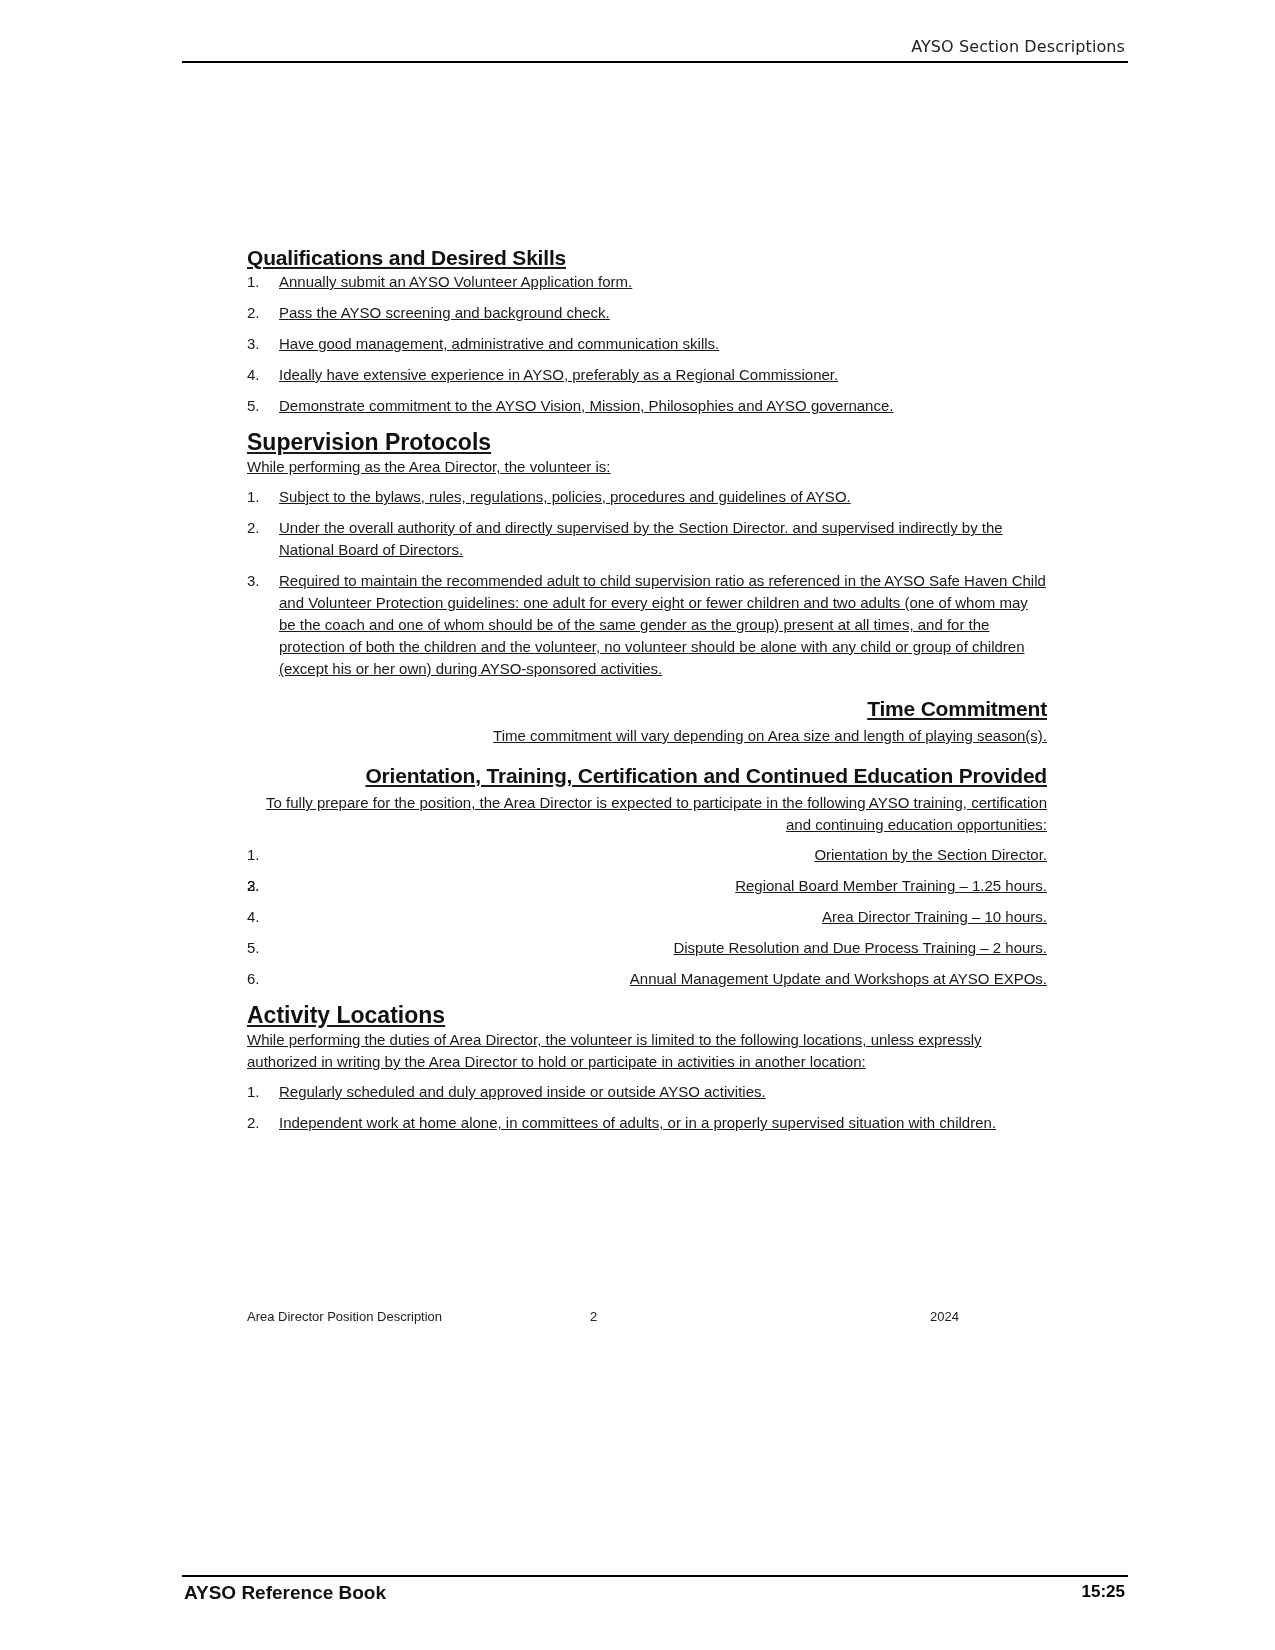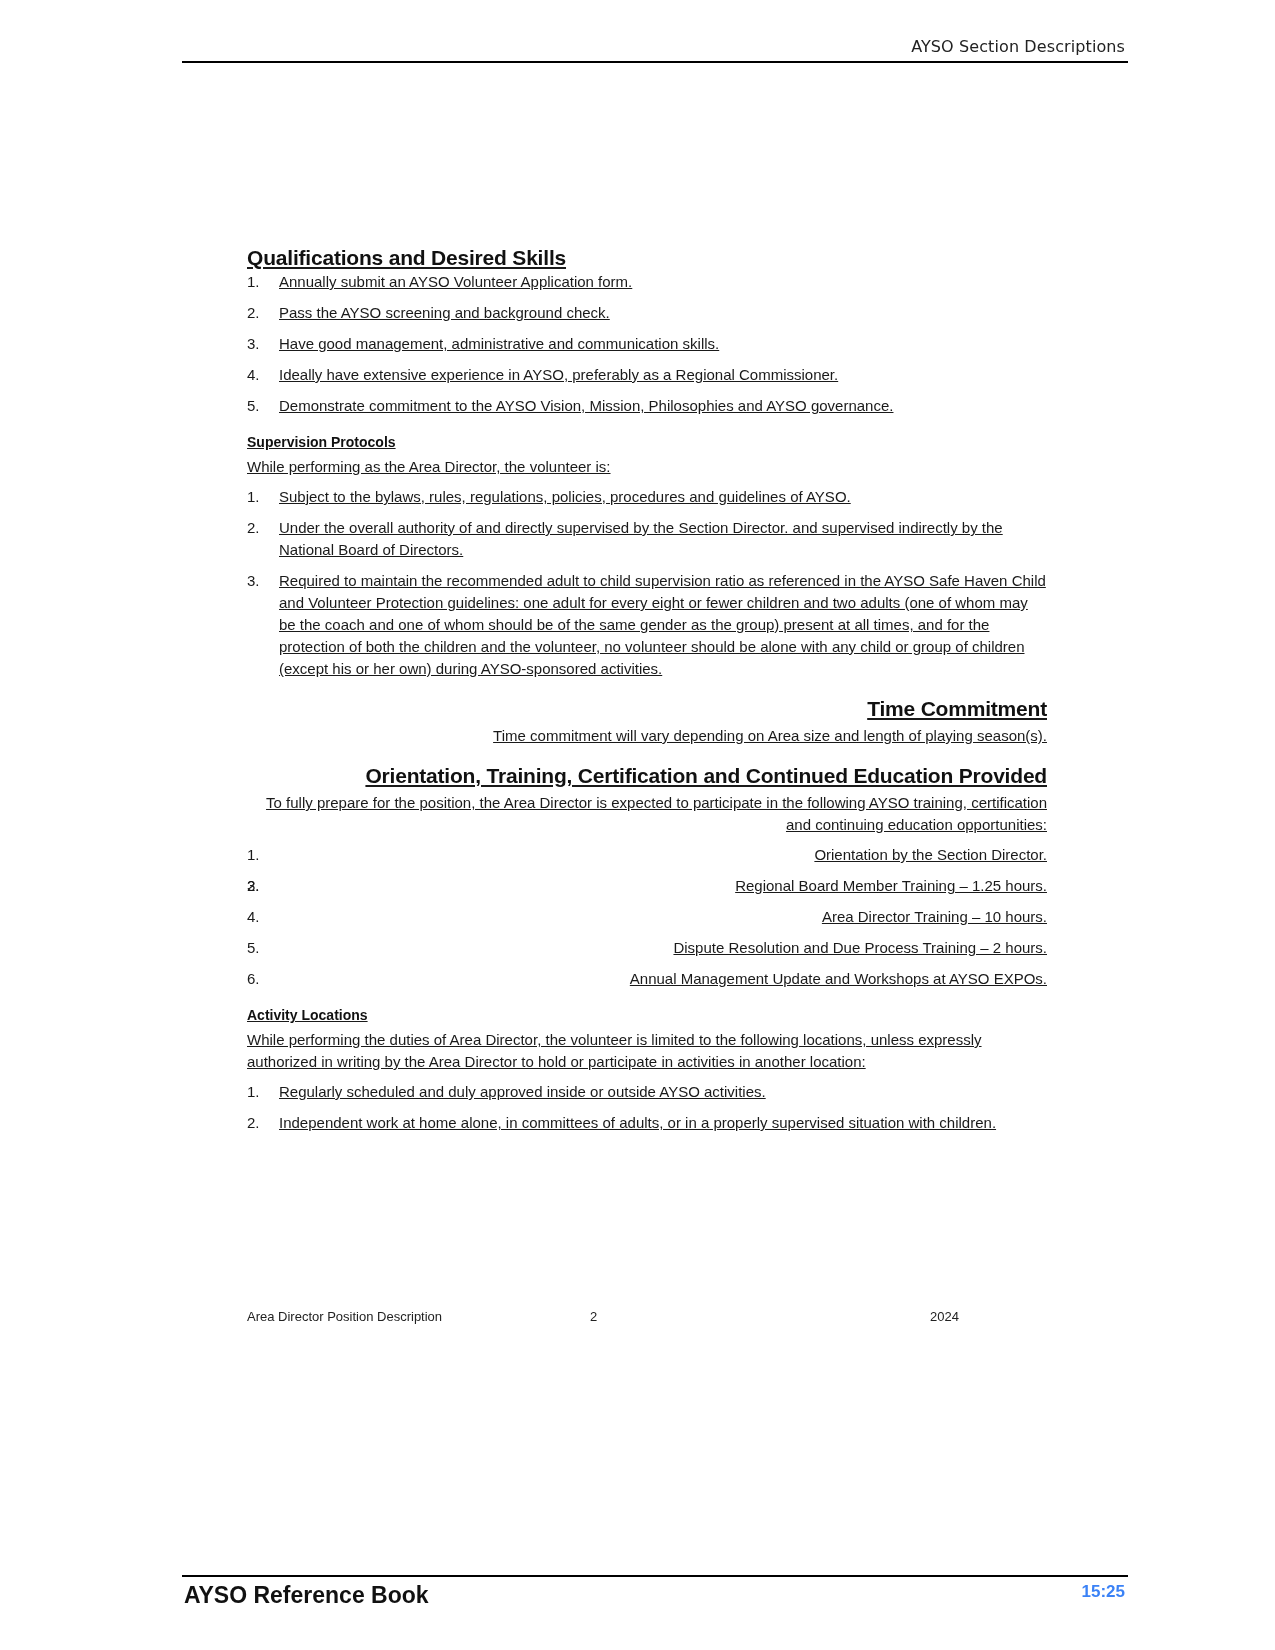--- a/index.html
+++ b/index.html
@@ -3,35 +3,35 @@
 <meta charset="utf-8">
 <style>
   html, body { margin:0; padding:0; background:#ffffff; }
   body { width:1275px; height:1650px; position:relative; overflow:hidden;
          font-family:"Liberation Sans", "DejaVu Sans", sans-serif; color:#1a1a1a; }
   .abs { position:absolute; }
   .running-head { right:150px; top:37px; font-family:"DejaVu Sans", sans-serif; font-size:16px; color:#222; letter-spacing:0.1px; }
   .rule-top { left:182px; width:946px; top:61px; height:2px; background:#000; }
   .content { left:247px; top:245px; width:800px; }
   h2 { font-size:21px; font-weight:bold; margin:0; line-height:26px; color:#111; letter-spacing:-0.2px; }
-  h3 { font-size:14px; font-weight:bold; margin:0; line-height:22px; color:#111; }
+  h3 { font-size:23px; font-weight:bold; margin:0; line-height:22px; color:#111; }
   .intro { font-size:15px; line-height:22px; margin:3px 0 8px 0; }
   ol { list-style:none; margin:0; padding:0; }
   ol li { position:relative; padding-left:32px; font-size:15px; line-height:22px; margin-bottom:9px; }
   ol li .num { position:absolute; left:0; top:0; }
   .sec { margin-top:0;text-decoration:underline; }
   .gap-h3 { margin-top:14px; }
   .gap-h2 { margin-top:16px;text-align:right; }
   .page-foot { left:247px; top:1309px; width:720px; font-size:13px; color:#222; }
   .page-foot .f-left { position:absolute; left:0; top:0; white-space:nowrap; }
   .page-foot .f-mid { position:absolute; left:343px; top:0; }
   .page-foot .f-right { position:absolute; left:683px; top:0; }
   .rule-bottom { left:182px; width:946px; top:1575px; height:1.5px; background:#000; }
-  .book-title { left:184px; top:1582px; font-size:23px; font-weight:bold; color:#111; }
-  .book-page { right:150px; top:1582px; font-size:17px; font-weight:bold; color:#3b82f6; }
+  .book-title { left:184px; top:1582px; font-size:19px; font-weight:bold; color:#111; }
+  .book-page { right:150px; top:1582px; font-size:17px; font-weight:bold; color:#000000; }
 </style>
 </head>
 <body>
 
 <div class="abs running-head">AYSO Section Descriptions</div>
 <div class="abs rule-top"></div>
 
 <div class="abs content">
 
   <section class="sec">

